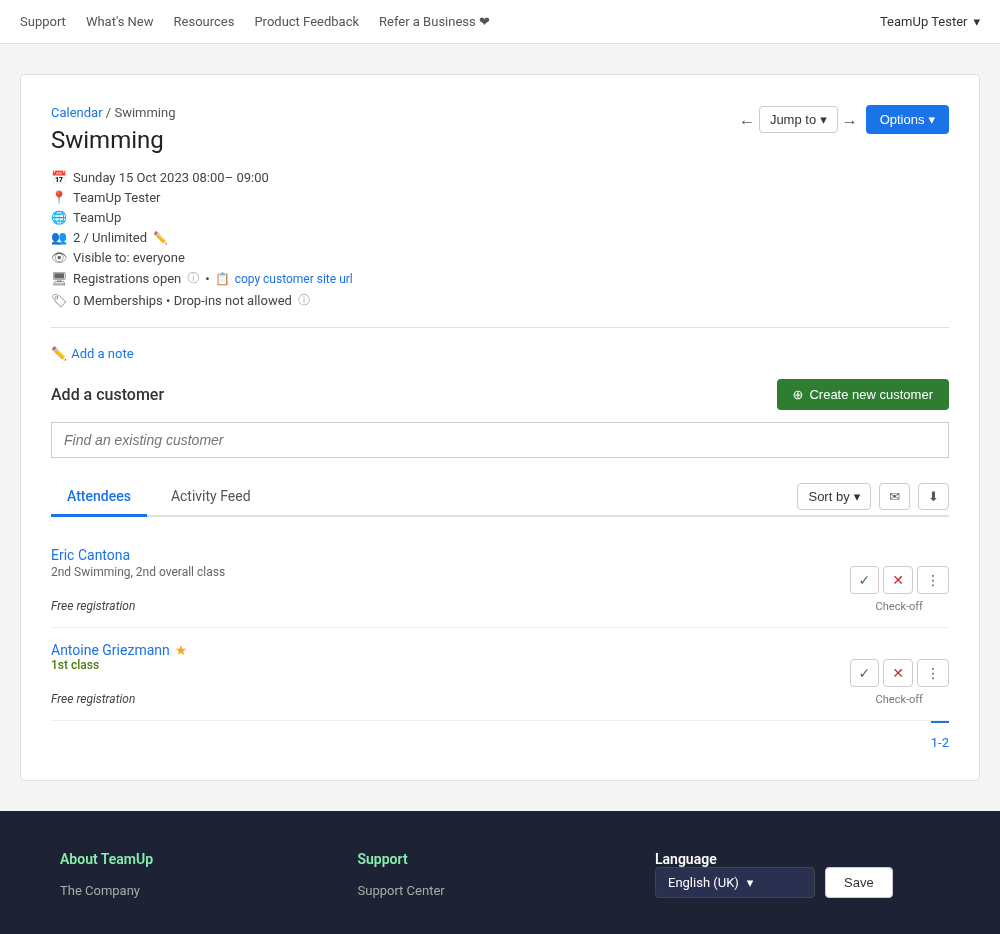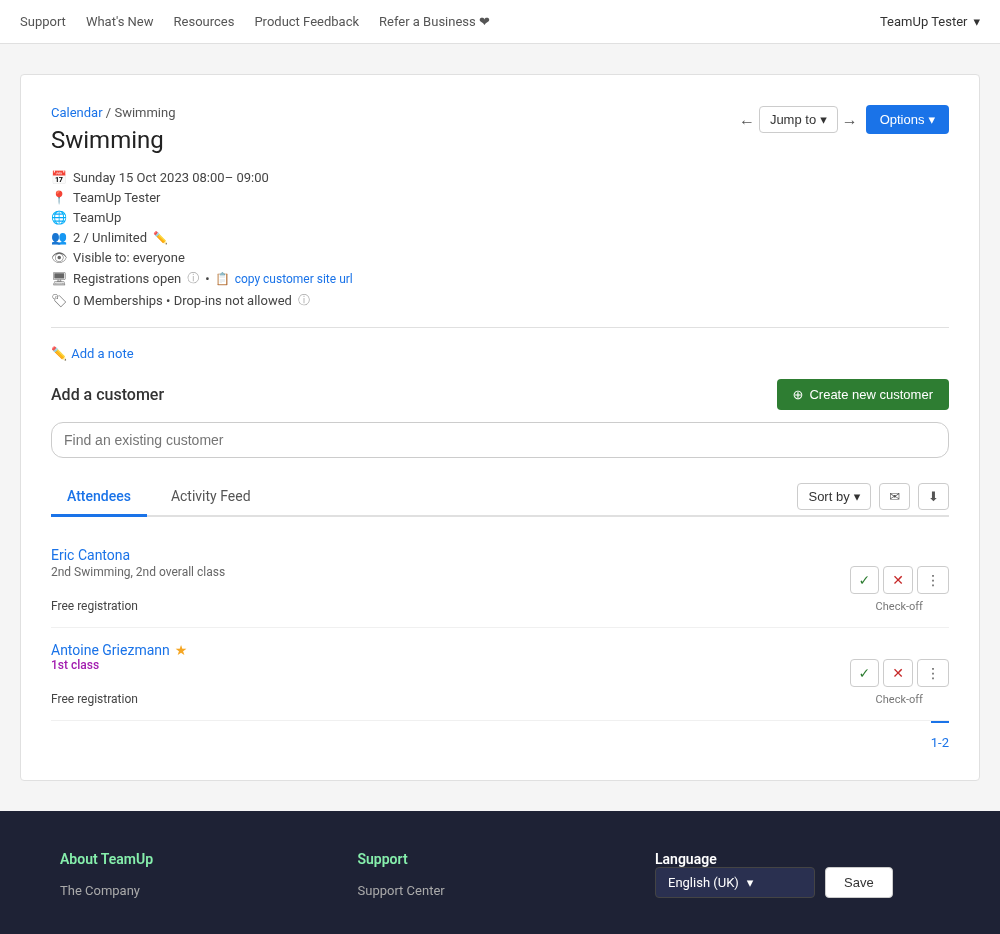--- a/index.html
+++ b/index.html
@@ -118,24 +118,25 @@
       cursor: pointer;
       font-size: 13px;
       display: flex;
       align-items: center;
       gap: 6px;
     }
     .search-input {
       width: 100%;
       padding: 9px 12px;
       border: 1px solid #ccc;
-      border-radius: 12px;
+      border-radius: 0;
       font-size: 14px;
       color: #333;
       outline: none;
+      font-style: italic;
     }
 
     
     .tabs-row {
       display: flex;
       justify-content: space-between;
       align-items: center;
       border-bottom: 2px solid #e0e0e0;
       margin-bottom: 16px;
     }
@@ -177,23 +178,23 @@
     .attendee-row {
       display: flex;
       justify-content: space-between;
       align-items: flex-end;
       padding: 14px 0;
       border-bottom: 1px solid #f0f0f0;
     }
     .attendee-info {}
     .attendee-name { color: #1a73e8; font-size: 14px; text-decoration: none; cursor: pointer; }
     .attendee-sub { font-size: 12px; color: #666; margin-top: 2px; }
-    .attendee-reg { font-size: 12px; color: #444; margin-top: 20px; }
+    .attendee-reg { font-size: 12px; color: #444; margin-top: 20px; font-style: italic; }
     .star-icon { color: #f5a623; font-size: 14px; }
-    .first-class { color: #a21caf; font-size: 12px; font-weight: 500; }
+    .first-class { color: #4d7c0f; font-size: 12px; font-weight: 500; }
 
     .attendee-actions { display: flex; align-items: center; gap: 6px; flex-direction: column; }
     .action-buttons { display: flex; gap: 4px; }
     .check-btn {
       border: 1px solid #ccc;
       background: #fff;
       border-radius: 4px;
       padding: 5px 8px;
       cursor: pointer;
       font-size: 14px;

